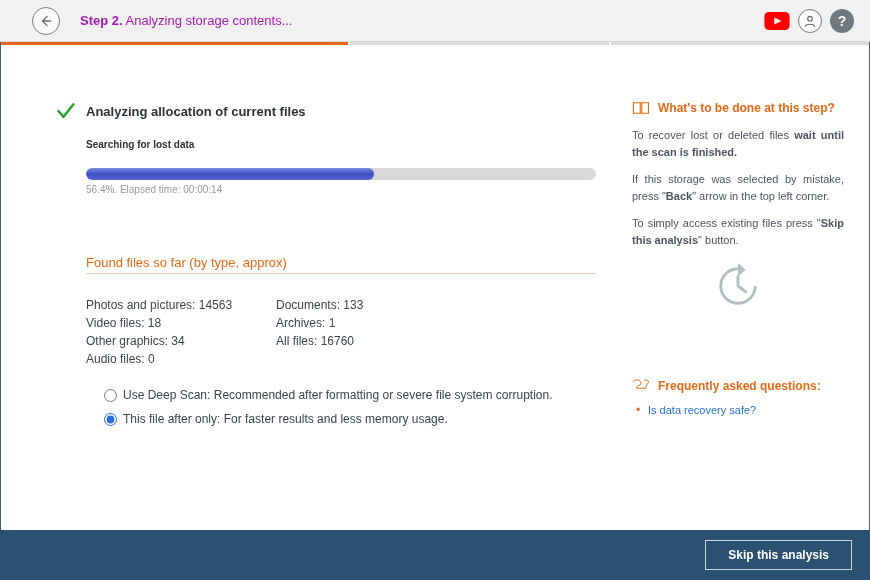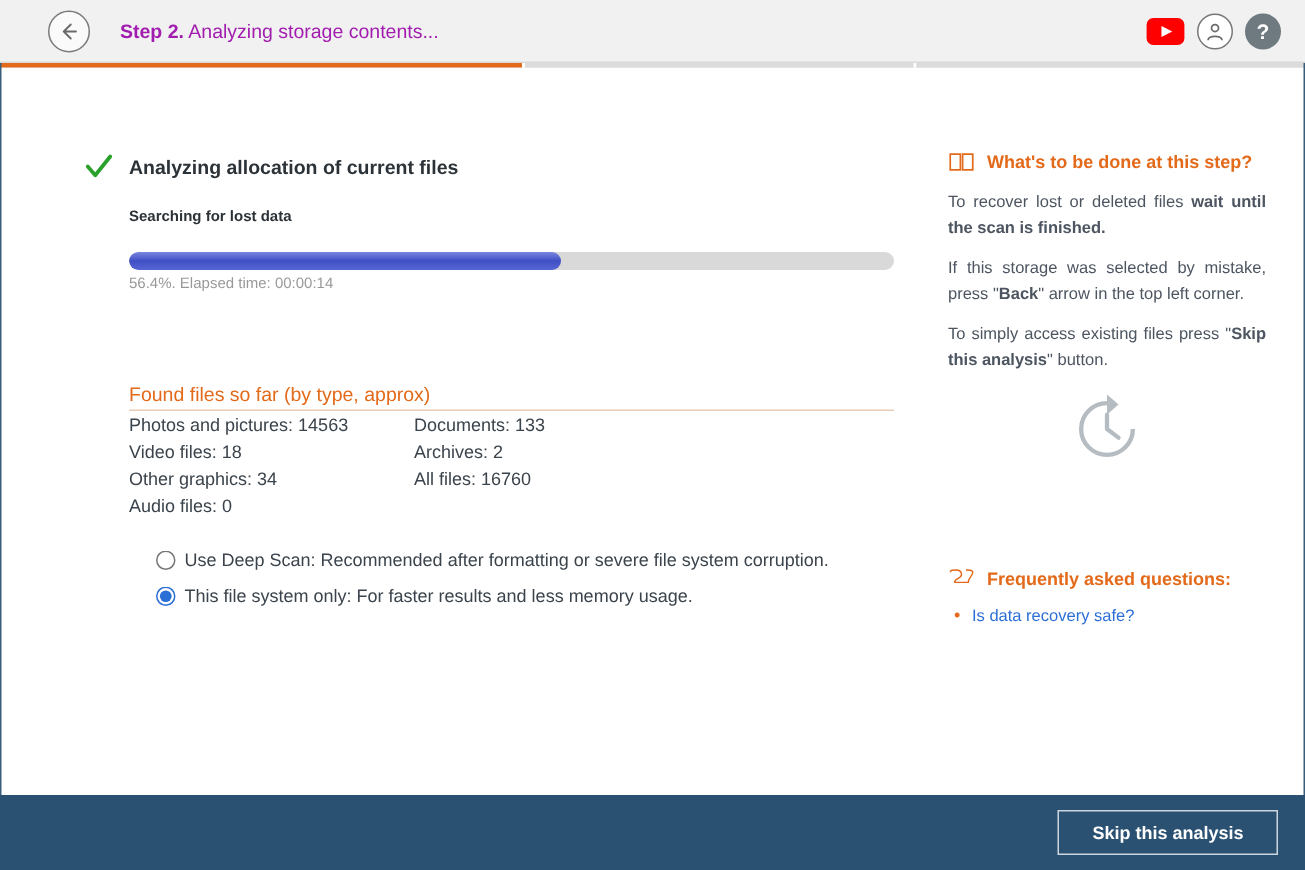--- a/index.html
+++ b/index.html
@@ -106,21 +106,21 @@
     color: #e36a1a;
     font-size: 13px;
     margin-top: 60px;
     margin-left: 30px;
     border-bottom: 1px solid #e8ccb5;
     padding-bottom: 3px;
     width: 510px;
   }
   .file-grid {
     margin-left: 30px;
-    margin-top: 2px;
+    margin-top: 24px;
     display: grid;
     grid-template-columns: 190px 190px;
     row-gap: 4px;
     font-size: 12px;
     color: #3b444c;
   }
 
   .scan-options {
     margin-left: 48px;
     margin-top: 22px;
@@ -251,34 +251,34 @@
     <div class="prog-outer">
       <div class="prog-inner" id="prog-inner" style="width: 56.4%;"></div>
     </div>
     <div class="prog-status">56.4%. Elapsed time: 00:00:14</div>
 
     <div class="section-head">Found files so far (by type, approx)</div>
     <div class="file-grid">
       <span>Photos and pictures: 14563</span>
       <span>Documents: 133</span>
       <span>Video files: 18</span>
-      <span>Archives: 2</span>
+      <span>Archives: 1</span>
       <span>Other graphics: 34</span>
       <span>All files: 16760</span>
       <span>Audio files: 0</span>
     </div>
 
     <div class="scan-options">
       <label>
         <input type="radio" name="scan" style="">
         <span>Use Deep Scan: Recommended after formatting or severe file system corruption.</span>
       </label>
       <label>
         <input type="radio" name="scan" checked="" style="">
-        <span>This file system only: For faster results and less memory usage.</span>
+        <span>This file after only: For faster results and less memory usage.</span>
       </label>
     </div>
   </div>
 
   <div class="side">
     <div class="side-head">
       <svg viewBox="0 0 24 18">
         <path d="M2 2 H11 V16 H2 Z M13 2 H22 V16 H13 Z M11 2 V16 M13 2 V16" stroke="#e36a1a" stroke-width="1.5" fill="none"></path>
       </svg>
       <span>What's to be done at this step?</span>

